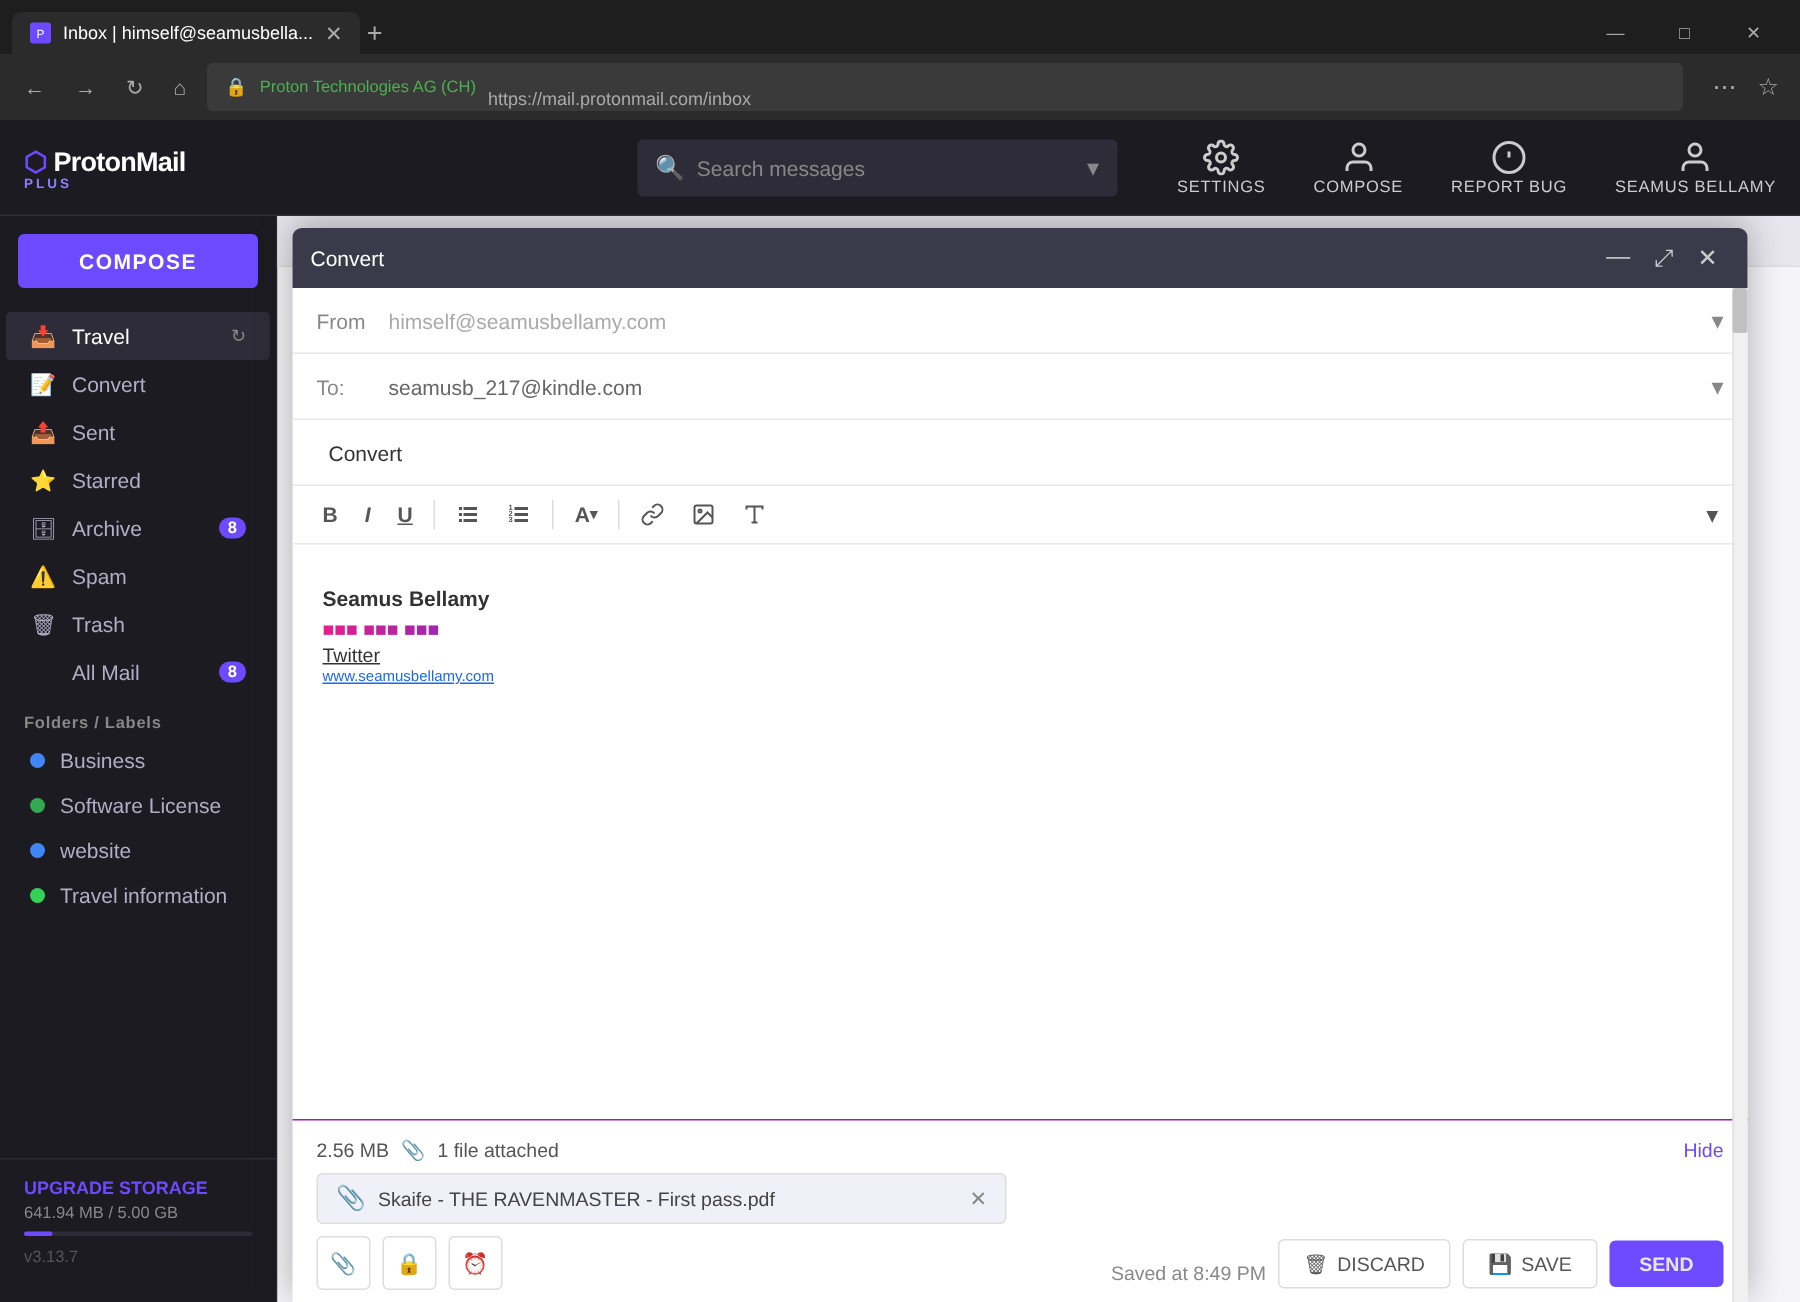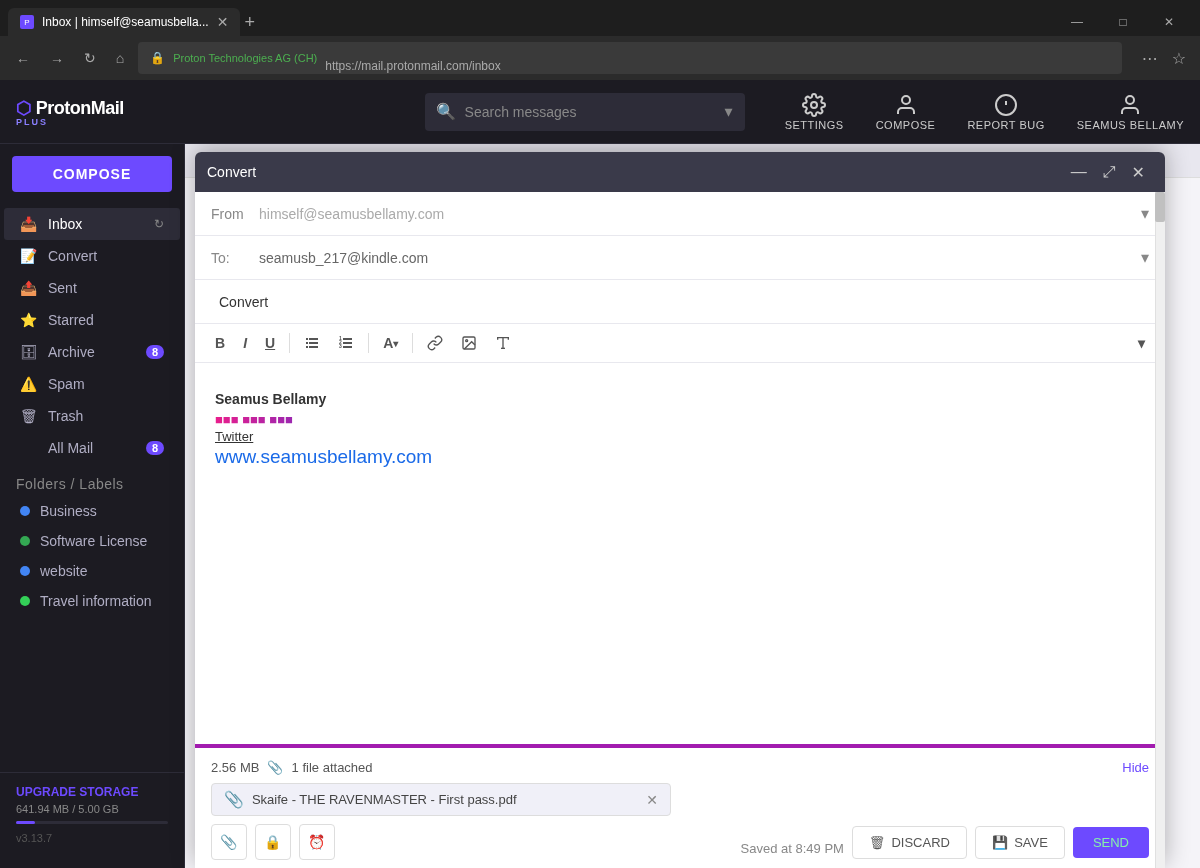--- a/index.html
+++ b/index.html
@@ -47,21 +47,21 @@
     .app-body { display: flex; flex: 1; overflow: hidden; }
 
     
     .sidebar { width: 185px; background: #1c1b22; border-right: 1px solid #2d2c38; display: flex; flex-direction: column; padding: 12px 0; overflow-y: auto; flex-shrink: 0; }
     .compose-btn { background: #6d4aff; color: #fff; border: none; border-radius: 4px; padding: 10px 24px; font-size: 14px; font-weight: 600; cursor: pointer; margin: 0 12px 16px; letter-spacing: 1px; text-transform: uppercase; }
     .sidebar-item { display: flex; align-items: center; padding: 7px 16px; cursor: pointer; color: #b0aec4; font-size: 14px; gap: 10px; border-radius: 3px; margin: 0 4px; }
     .sidebar-item.active { background: #2d2c38; color: #fff; }
     .sidebar-item-icon { width: 18px; height: 18px; display: flex; align-items: center; justify-content: center; flex-shrink: 0; }
     .sidebar-item-label { flex: 1; }
     .sidebar-badge { background: #6d4aff; color: #fff; border-radius: 10px; padding: 1px 6px; font-size: 11px; font-weight: 600; }
-    .sidebar-section { padding: 12px 16px 4px; font-size: 14px; color: #888; letter-spacing: 0.5px; font-weight: 400; display: flex; align-items: center; justify-content: space-between; }
+    .sidebar-section { padding: 12px 16px 4px; font-size: 11px; color: #888; letter-spacing: 0.5px; font-weight: 700; display: flex; align-items: center; justify-content: space-between; }
     .sidebar-label-dot { width: 10px; height: 10px; border-radius: 50%; flex-shrink: 0; }
 
     
     .main-content { flex: 1; background: #f5f4f8; display: flex; position: relative; }
 
     
     .compose-overlay { position: absolute; top: 0; left: 0; right: 0; bottom: 0; z-index: 10; }
     .compose-modal { position: absolute; bottom: 0; left: 10px; right: 0; background: #fff; border-radius: 6px 6px 0 0; box-shadow: 0 -4px 24px rgba(0,0,0,0.3); display: flex; flex-direction: column; height: 716px; width: 970px; }
 
     .compose-header { background: #3a3a4a; border-radius: 6px 6px 0 0; padding: 0 12px; display: flex; align-items: center; height: 40px; cursor: move; }
@@ -76,36 +76,36 @@
 
     .compose-toolbar { display: flex; align-items: center; padding: 6px 12px; border-bottom: 1px solid #e8e8ee; gap: 2px; }
     .compose-toolbar-btn { padding: 5px 8px; border: none; background: none; cursor: pointer; color: #555; border-radius: 3px; font-size: 14px; font-weight: 700; display: flex; align-items: center; justify-content: center; }
     .compose-toolbar-divider { width: 1px; height: 20px; background: #ddd; margin: 0 4px; }
 
     .compose-body { flex: 1; padding: 20px 20px; overflow-y: auto; font-size: 14px; color: #333; }
     .compose-signature { margin-top: 8px; }
     .sig-name { font-weight: 700; color: #333; font-size: 14px; margin-bottom: 4px; }
     .sig-phone { color: #e91e8c; font-size: 13px; margin-bottom: 2px; }
     .sig-twitter { color: #333; font-size: 13px; text-decoration: underline; cursor: pointer; margin-bottom: 2px; }
-    .sig-website { color: #1a6ae8; font-size: 19px; cursor: pointer; }
-
-    .compose-footer { border-top: 4px solid #a21caf; padding: 8px 16px; }
+    .sig-website { color: #1a6ae8; font-size: 10px; text-decoration: underline; cursor: pointer; }
+
+    .compose-footer { border-top: 1px solid #a21caf; padding: 8px 16px; }
     .attachment-bar { display: flex; align-items: center; justify-content: space-between; padding: 4px 0 8px; }
     .attachment-info { display: flex; align-items: center; gap: 8px; color: #555; font-size: 13px; }
     .attachment-hide { color: #6d4aff; font-size: 13px; cursor: pointer; }
     .attachment-file { display: flex; align-items: center; background: #f0f0f8; border: 1px solid #ddd; border-radius: 4px; padding: 6px 12px; gap: 8px; max-width: 460px; }
     .attachment-file-name { font-size: 13px; color: #444; flex: 1; }
     .attachment-file-remove { cursor: pointer; color: #888; font-size: 14px; }
 
     .compose-actions { display: flex; align-items: center; gap: 8px; padding: 8px 0 0; }
     .compose-action-icon { width: 36px; height: 36px; border: 1px solid #ddd; border-radius: 4px; display: flex; align-items: center; justify-content: center; cursor: pointer; color: #555; font-size: 14px; background: #fff; }
     .compose-save-info { margin-left: auto; color: #888; font-size: 13px; margin-top: 13px; }
     .btn-discard { background: #fff; border: 1px solid #ddd; color: #555; padding: 8px 16px; border-radius: 4px; font-size: 13px; cursor: pointer; display: flex; align-items: center; gap: 6px; }
     .btn-save { background: #fff; border: 1px solid #ddd; color: #555; padding: 8px 16px; border-radius: 4px; font-size: 13px; cursor: pointer; display: flex; align-items: center; gap: 6px; }
-    .btn-send { background: #6d4aff; color: #86efac; border: none; padding: 8px 20px; border-radius: 4px; font-size: 13px; font-weight: 400; cursor: pointer; }
+    .btn-send { background: #6d4aff; color: #e5e5e5; border: none; padding: 8px 20px; border-radius: 4px; font-size: 13px; font-weight: 700; cursor: pointer; }
 
     .upgrade-section { padding: 12px 16px; border-top: 1px solid #2d2c38; margin-top: auto; }
     .upgrade-text { color: #6d4aff; font-size: 12px; font-weight: 600; margin-bottom: 4px; cursor: pointer; }
     .upgrade-storage { color: #888; font-size: 11px; margin-bottom: 6px; }
     .storage-bar { height: 3px; background: #2d2c38; border-radius: 2px; }
     .storage-bar-fill { height: 100%; background: #6d4aff; border-radius: 2px; width: 12.8%; }
     .version-text { color: #555; font-size: 11px; margin-top: 8px; }
 
     
     ::-webkit-scrollbar { width: 4px; }
@@ -201,21 +201,21 @@
     </div>
   </div>
 
   <div class="app-body">
 
     <div class="sidebar">
       <button class="compose-btn">COMPOSE</button>
 
       <div class="sidebar-item active">
         <span class="sidebar-item-icon">📥</span>
-        <span class="sidebar-item-label">Inbox</span>
+        <span class="sidebar-item-label">Travel</span>
         <span style="color:#888;font-size:12px;">↻</span>
       </div>
       <div class="sidebar-item">
         <span class="sidebar-item-icon">📝</span>
         <span class="sidebar-item-label">Convert</span>
       </div>
       <div class="sidebar-item">
         <span class="sidebar-item-icon">📤</span>
         <span class="sidebar-item-label">Sent</span>
       </div>

